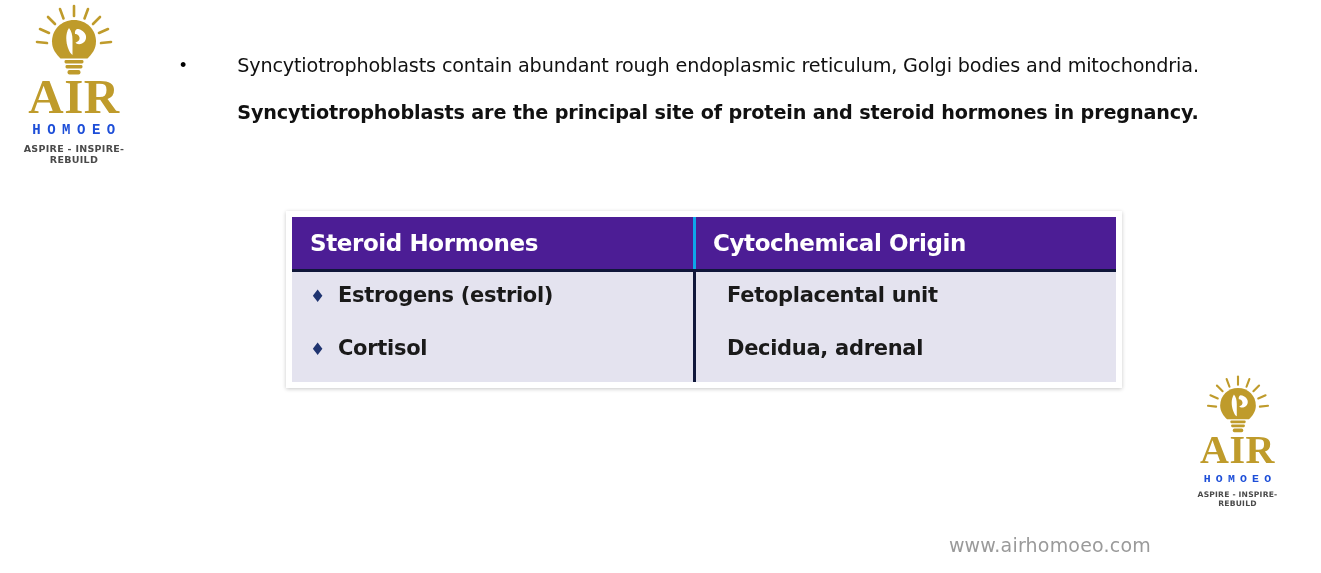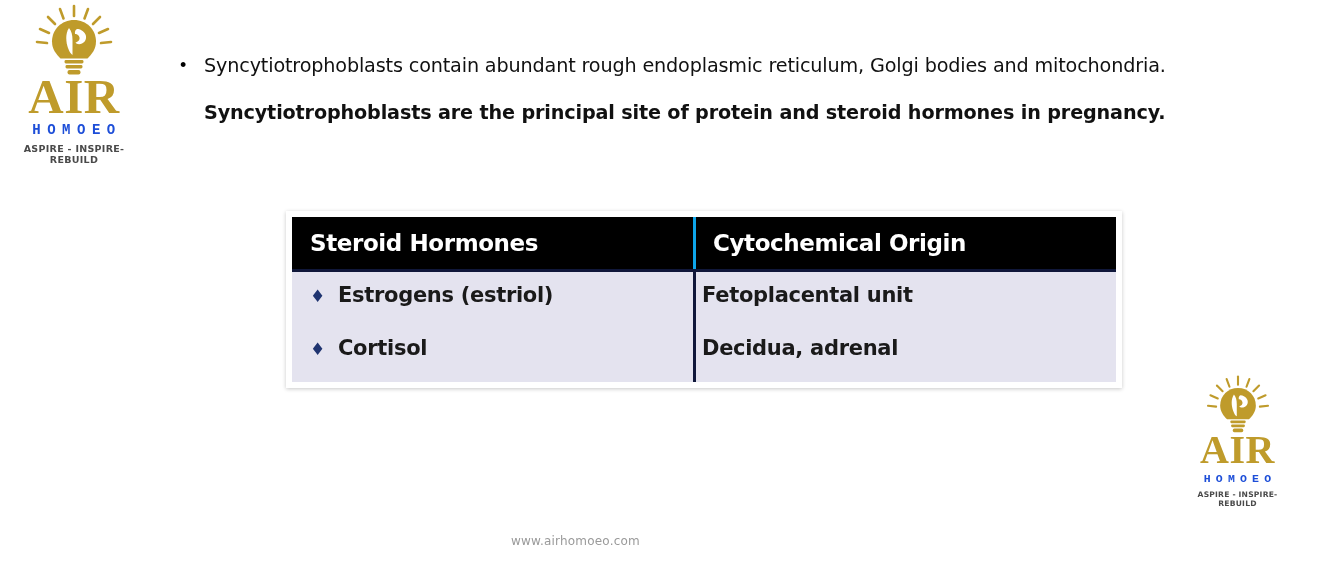--- a/index.html
+++ b/index.html
@@ -83,20 +83,21 @@
     padding-left: 8px;
     box-sizing: border-box;
   }
   .bullet-text {
     flex: 1 1 auto;
     font-family: "DejaVu Sans", sans-serif;
     font-size: 19.2px;
     line-height: 47px;
     color: #111111;
     letter-spacing: -0.15px;
+    text-align: center;
   }
   .bullet-text b {
     font-weight: bold;
   }
 
   
   .table-frame {
     position: absolute;
     left: 286px;
     top: 211px;
@@ -112,21 +113,21 @@
     table-layout: fixed;
   }
   .hormone-table th,
   .hormone-table td {
     margin: 0;
     padding: 0;
     vertical-align: top;
     font-weight: bold;
   }
   .hormone-table thead th {
-    background: #000000;
+    background: #4c1d95;
     color: #ffffff;
     font-family: "DejaVu Sans", sans-serif;
     font-weight: bold;
     font-size: 23px;
     text-align: left;
     height: 52px;
     line-height: 52px;
     letter-spacing: -0.4px;
     border-bottom: 3px solid #10173a;
   }
@@ -135,21 +136,21 @@
 
   .hormone-table tbody td {
     background: #e4e3ef;
     font-family: "DejaVu Sans", sans-serif;
     font-size: 21px;
     color: #1a1a1a;
     letter-spacing: -0.3px;
   }
   .hormone-table tbody td.col-right {
     border-left: 3px solid #10173a;
-    padding-left: 6px;
+    padding-left: 31px;
   }
   .hormone-table tbody td.col-left {
     padding-left: 18px;
   }
   .cell-pad { padding: 9px 6px 9px 0; line-height: 29px; }
   .cell-pad.tall { padding: 9px 6px 12px 0; }
   .cell-pad.last { padding: 14px 6px 18px 0; }
 
   .dia {
     display: inline-block;
@@ -158,23 +159,23 @@
     width: 28px;
     vertical-align: baseline;
   }
 
   
   .footer-url {
     position: absolute;
     left: 0;
     top: 534px;
     width: 1151px;
-    text-align: center;
-    font-family: "DejaVu Sans", sans-serif;
-    font-size: 12px;
+    text-align: right;
+    font-family: "DejaVu Sans", sans-serif;
+    font-size: 19px;
     color: #9a9a9a;
     letter-spacing: 0.2px;
   }
 </style>
 </head>
 <body>
 
 <div class="logo logo-top">
   <svg class="logo-bulb" width="86" height="74" viewBox="0 0 86 74" aria-hidden="true">
     <g stroke="#bf9b2b" stroke-width="2.6" stroke-linecap="round" fill="none">

